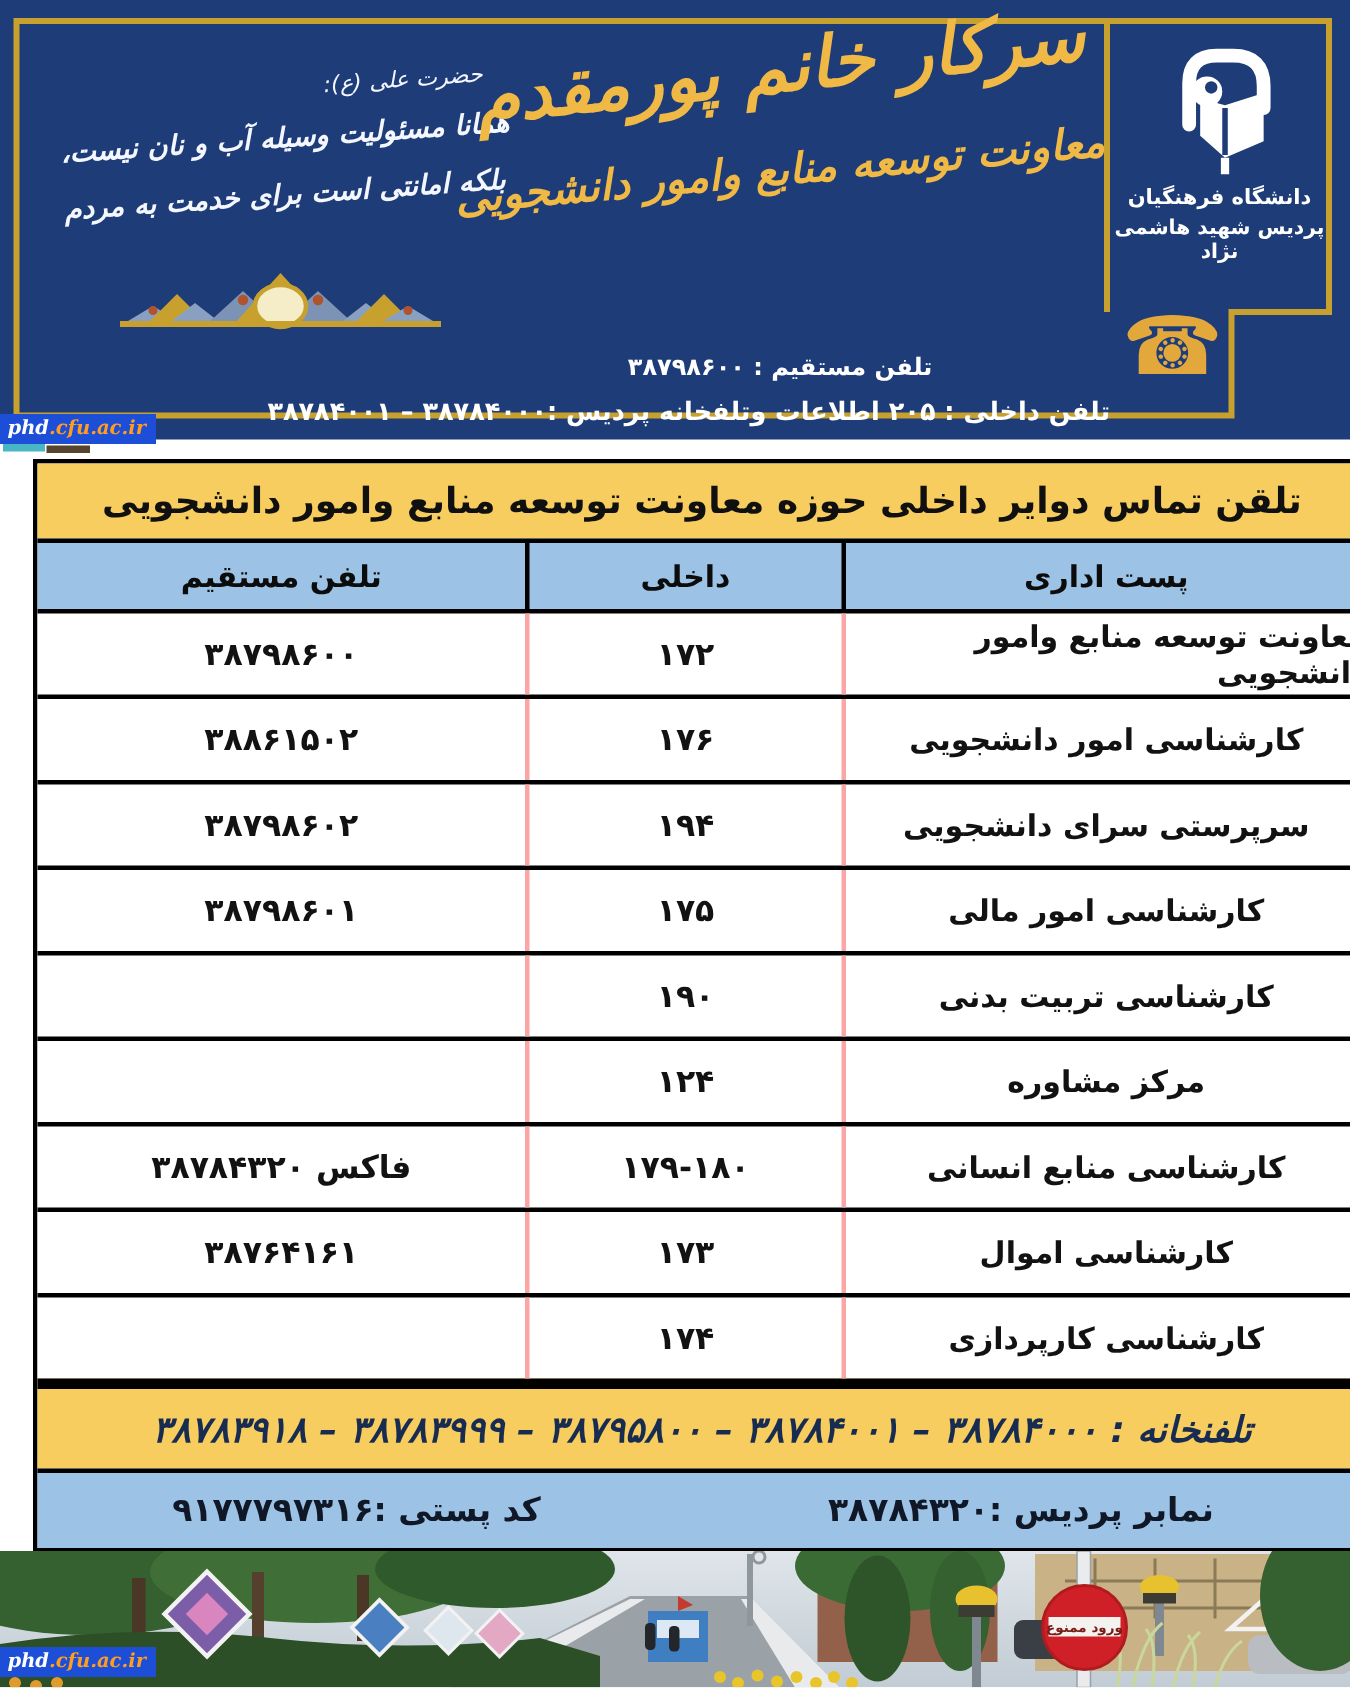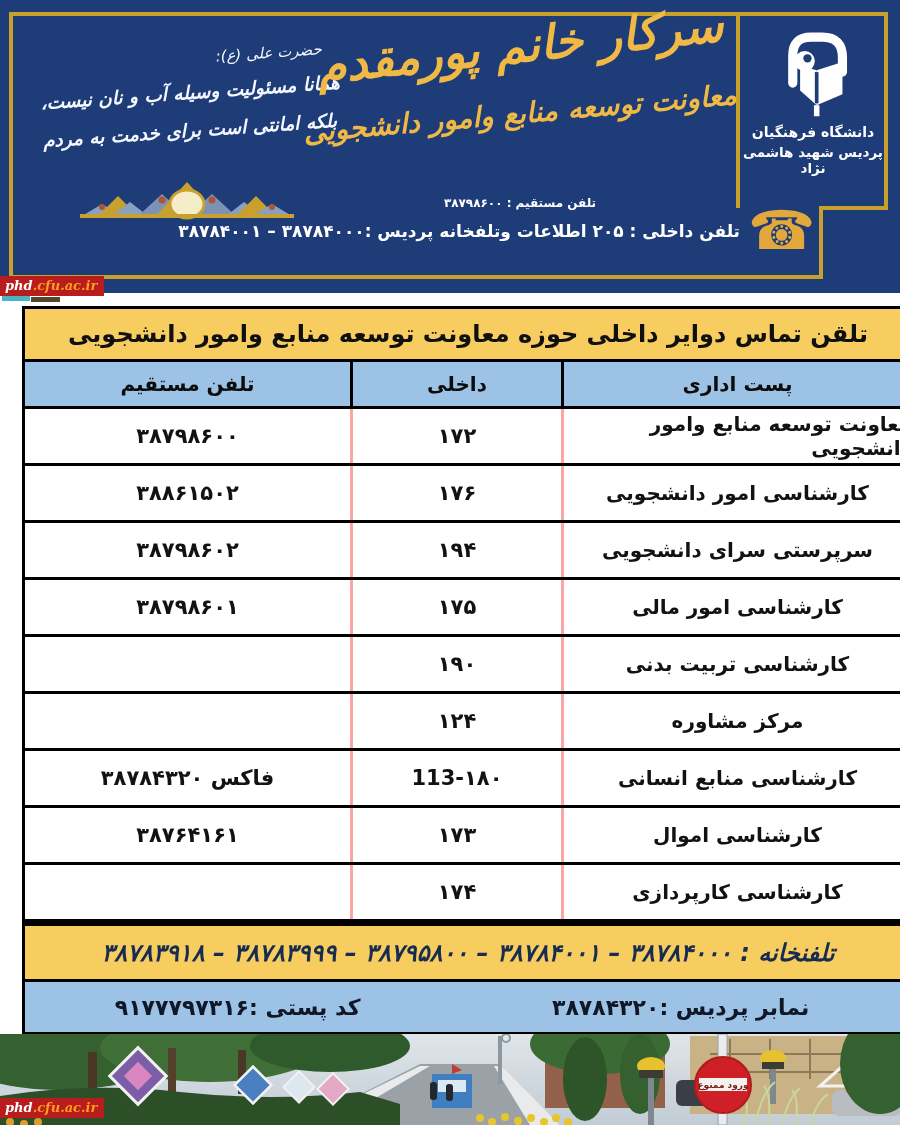--- a/index.html
+++ b/index.html
@@ -14,30 +14,30 @@
   .banner{position:absolute;left:0;top:0;width:900px;height:293px;background:var(--navy);}
   .frame-svg{position:absolute;left:0;top:0;}
   .quote-block{position:absolute;left:40px;top:50px;width:300px;color:#f4f7ff;text-align:center;}
   .quote-heading{font-size:15px;font-style:italic;text-align:right;margin:0 18px 14px 0;transform:rotate(-4deg);}
   .quote-line{font-size:18.5px;font-weight:bold;font-style:italic;margin-bottom:17px;transform:rotate(-4deg);white-space:nowrap;}
   .ornament{position:absolute;left:78px;top:176px;}
   .title-block{position:absolute;left:300px;top:18px;width:440px;text-align:center;color:var(--gold-text);}
   .main-title{font-size:47px;font-weight:bold;font-style:italic;transform:rotate(-6deg);white-space:nowrap;}
   .sub-title{font-size:28px;font-weight:bold;font-style:italic;margin-top:24px;transform:rotate(-5deg);white-space:nowrap;}
   .phones{position:absolute;left:300px;top:196px;width:440px;text-align:center;color:#ffffff;direction:rtl;}
-  .phone-line1{font-size:12px;font-weight:bold;}
+  .phone-line1{font-size:16px;font-weight:bold;margin-top:39px;}
   .phone-line2{font-size:17px;font-weight:bold;margin-top:11px;white-space:nowrap;margin-left:30px;}
   .logo-panel{position:absolute;left:740px;top:14px;width:146px;text-align:center;color:#ffffff;}
   .logo-svg{display:block;margin:10px auto 2px auto;}
   .org-line1{font-size:14px;font-weight:bold;}
   .org-line2{font-size:13.5px;font-weight:bold;margin-top:4px;}
   .phone-icon{position:absolute;left:748px;top:204px;font-size:54px;line-height:1;color:#e3a83c;}
 
   
-  .watermark{position:absolute;left:0;background:#b91c1c;padding:2px 7px 3px 5px;
+  .watermark{position:absolute;left:0;background:#1d4ed8;padding:2px 7px 3px 5px;
              font-family:"DejaVu Serif",serif;font-style:italic;font-weight:bold;font-size:13px;white-space:nowrap;z-index:9;}
   .wm-top{top:276px;}
   .wm-bottom{top:1098px;}
   .wm-prefix{color:#ffffff;}
   .wm-suffix{color:#ff9d1f;}
   .artifact-a{position:absolute;left:2px;top:296px;width:28px;height:5px;background:#49b6c6;}
   .artifact-b{position:absolute;left:31px;top:297px;width:29px;height:5px;background:#57452f;}
 
   
   .phone-table{position:absolute;left:22px;top:306px;width:886px;border:3px solid #000;direction:rtl;background:#ffffff;}
@@ -165,21 +165,21 @@
     </div>
 
     <div class="trow">
       <div class="cell post">مرکز مشاوره</div>
       <div class="cell ext">۱۲۴</div>
       <div class="cell direct"></div>
     </div>
 
     <div class="trow">
       <div class="cell post">کارشناسی منابع انسانی</div>
-      <div class="cell ext">113-۱۸۰</div>
+      <div class="cell ext">۱۷۹-۱۸۰</div>
       <div class="cell direct">فاکس ۳۸۷۸۴۳۲۰</div>
     </div>
 
     <div class="trow">
       <div class="cell post">کارشناسی اموال</div>
       <div class="cell ext">۱۷۳</div>
       <div class="cell direct">۳۸۷۶۴۱۶۱</div>
     </div>
 
     <div class="trow">

